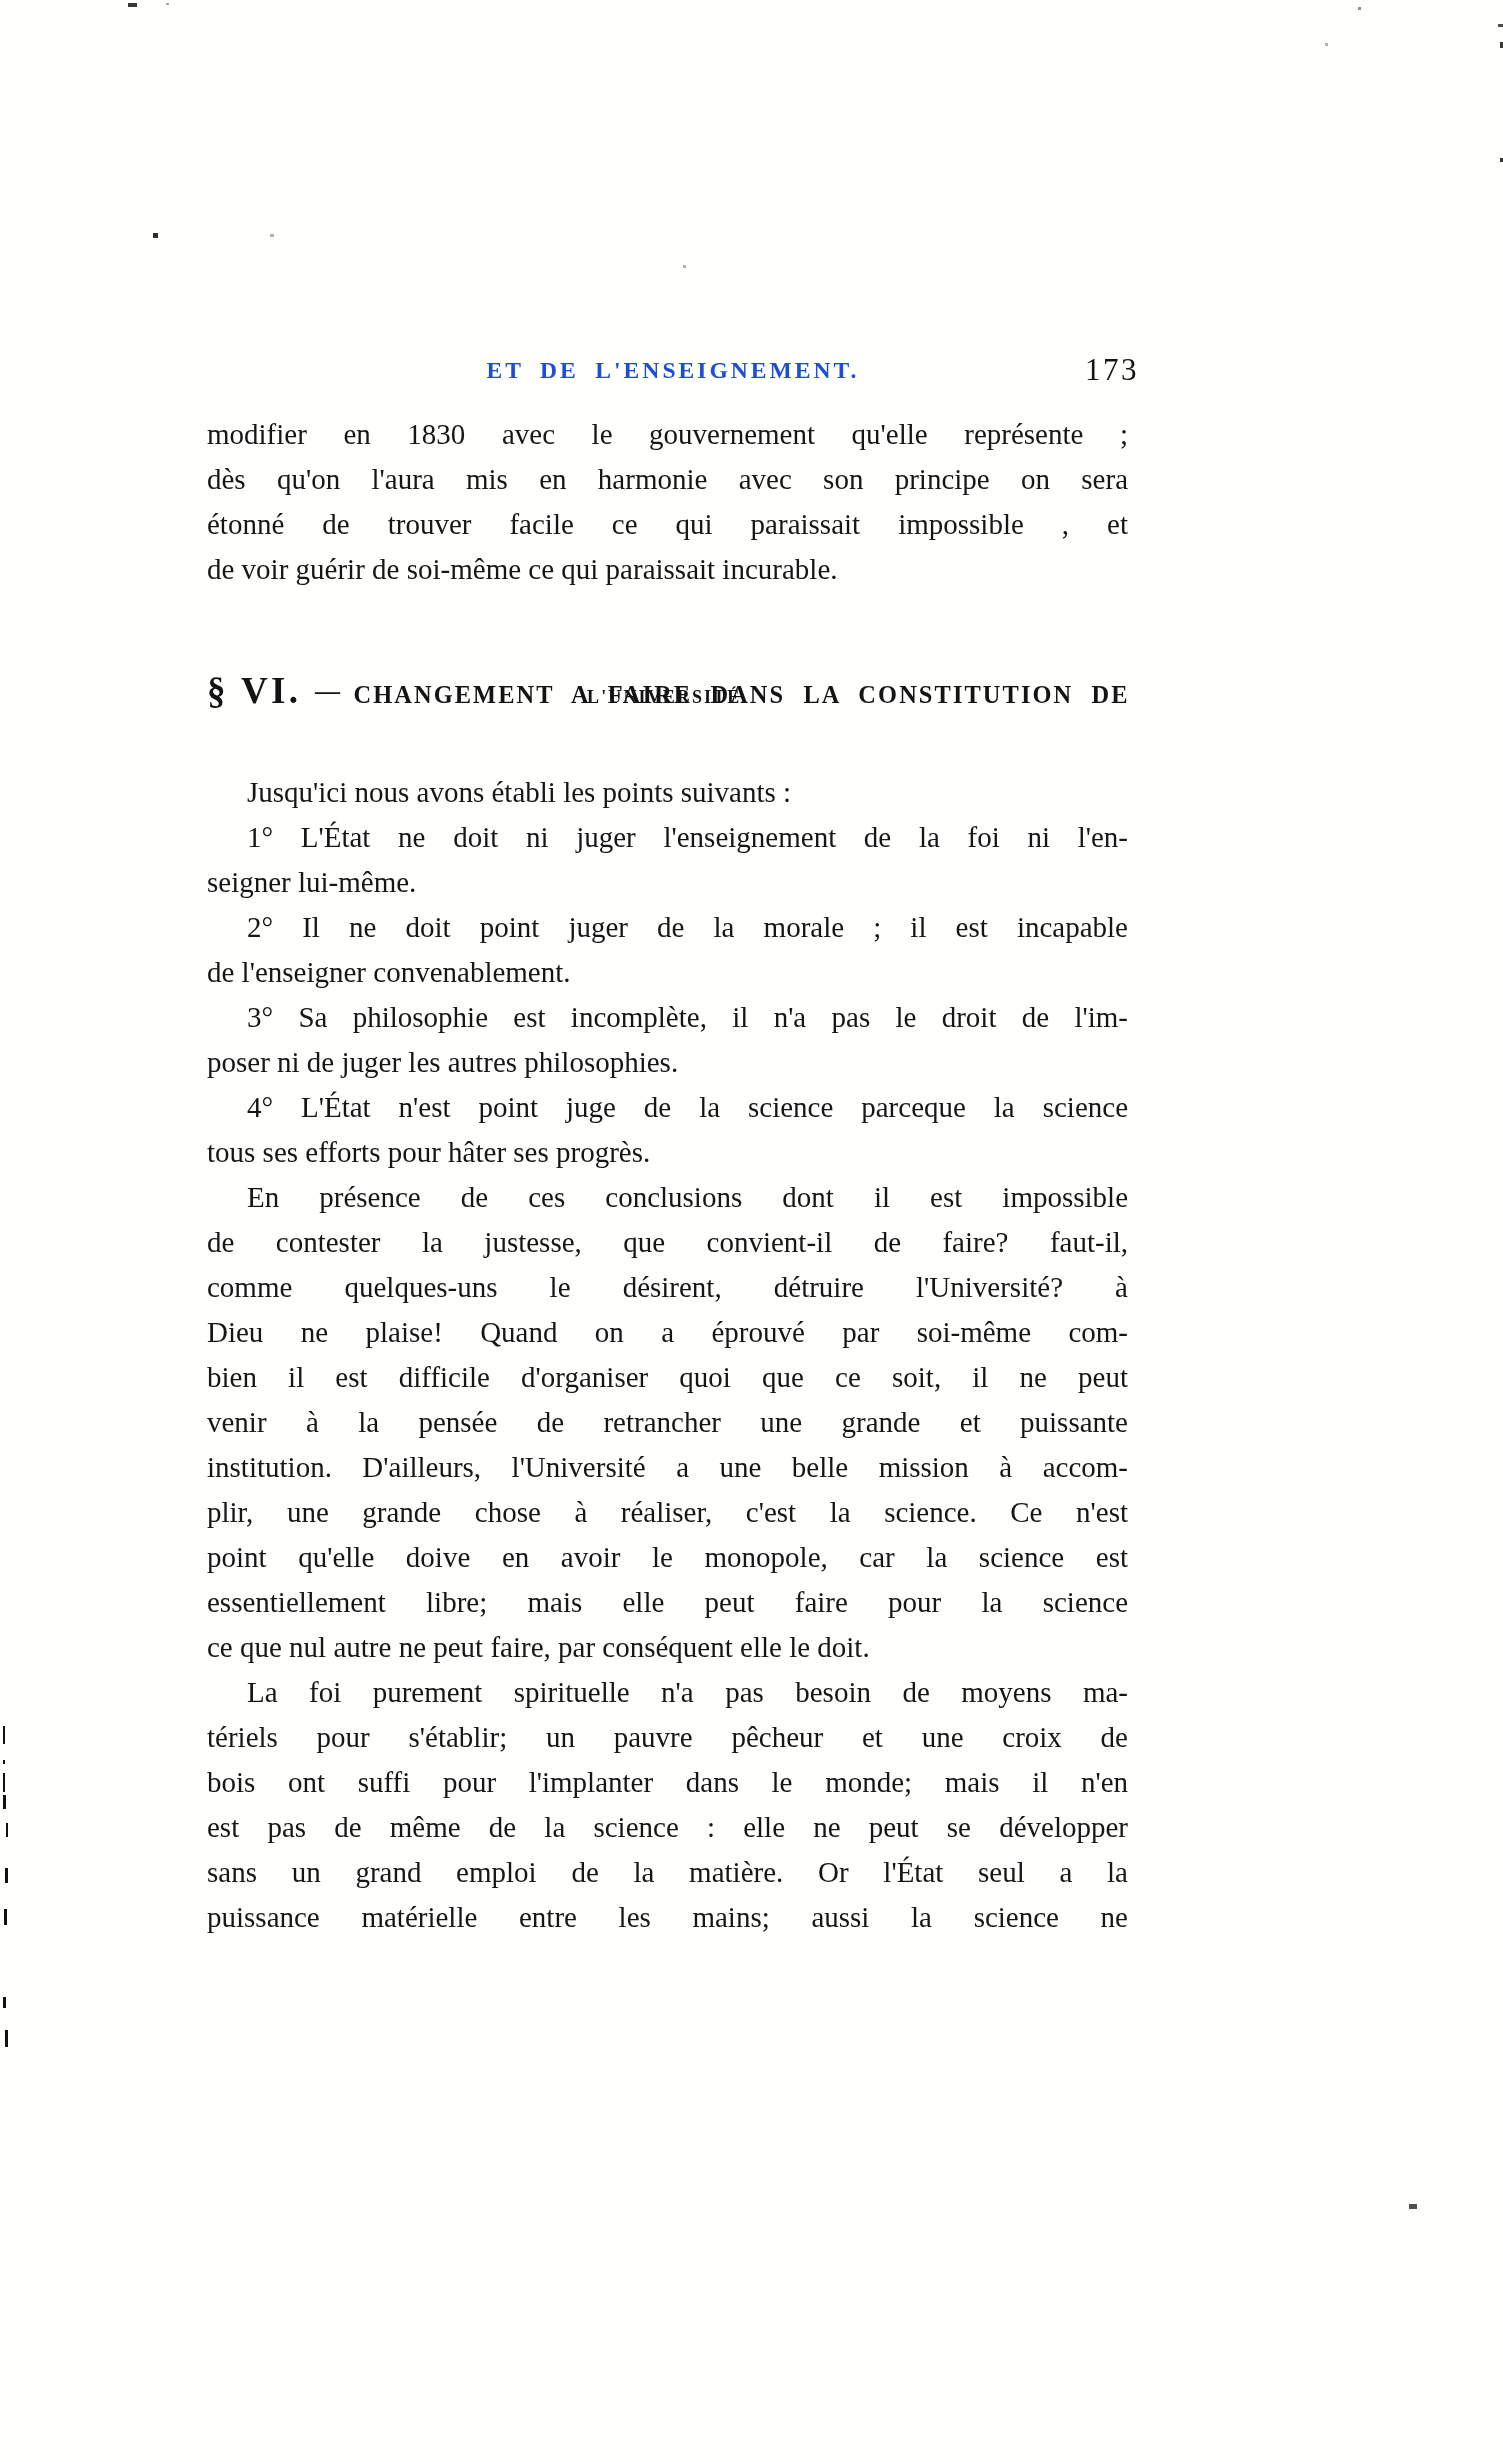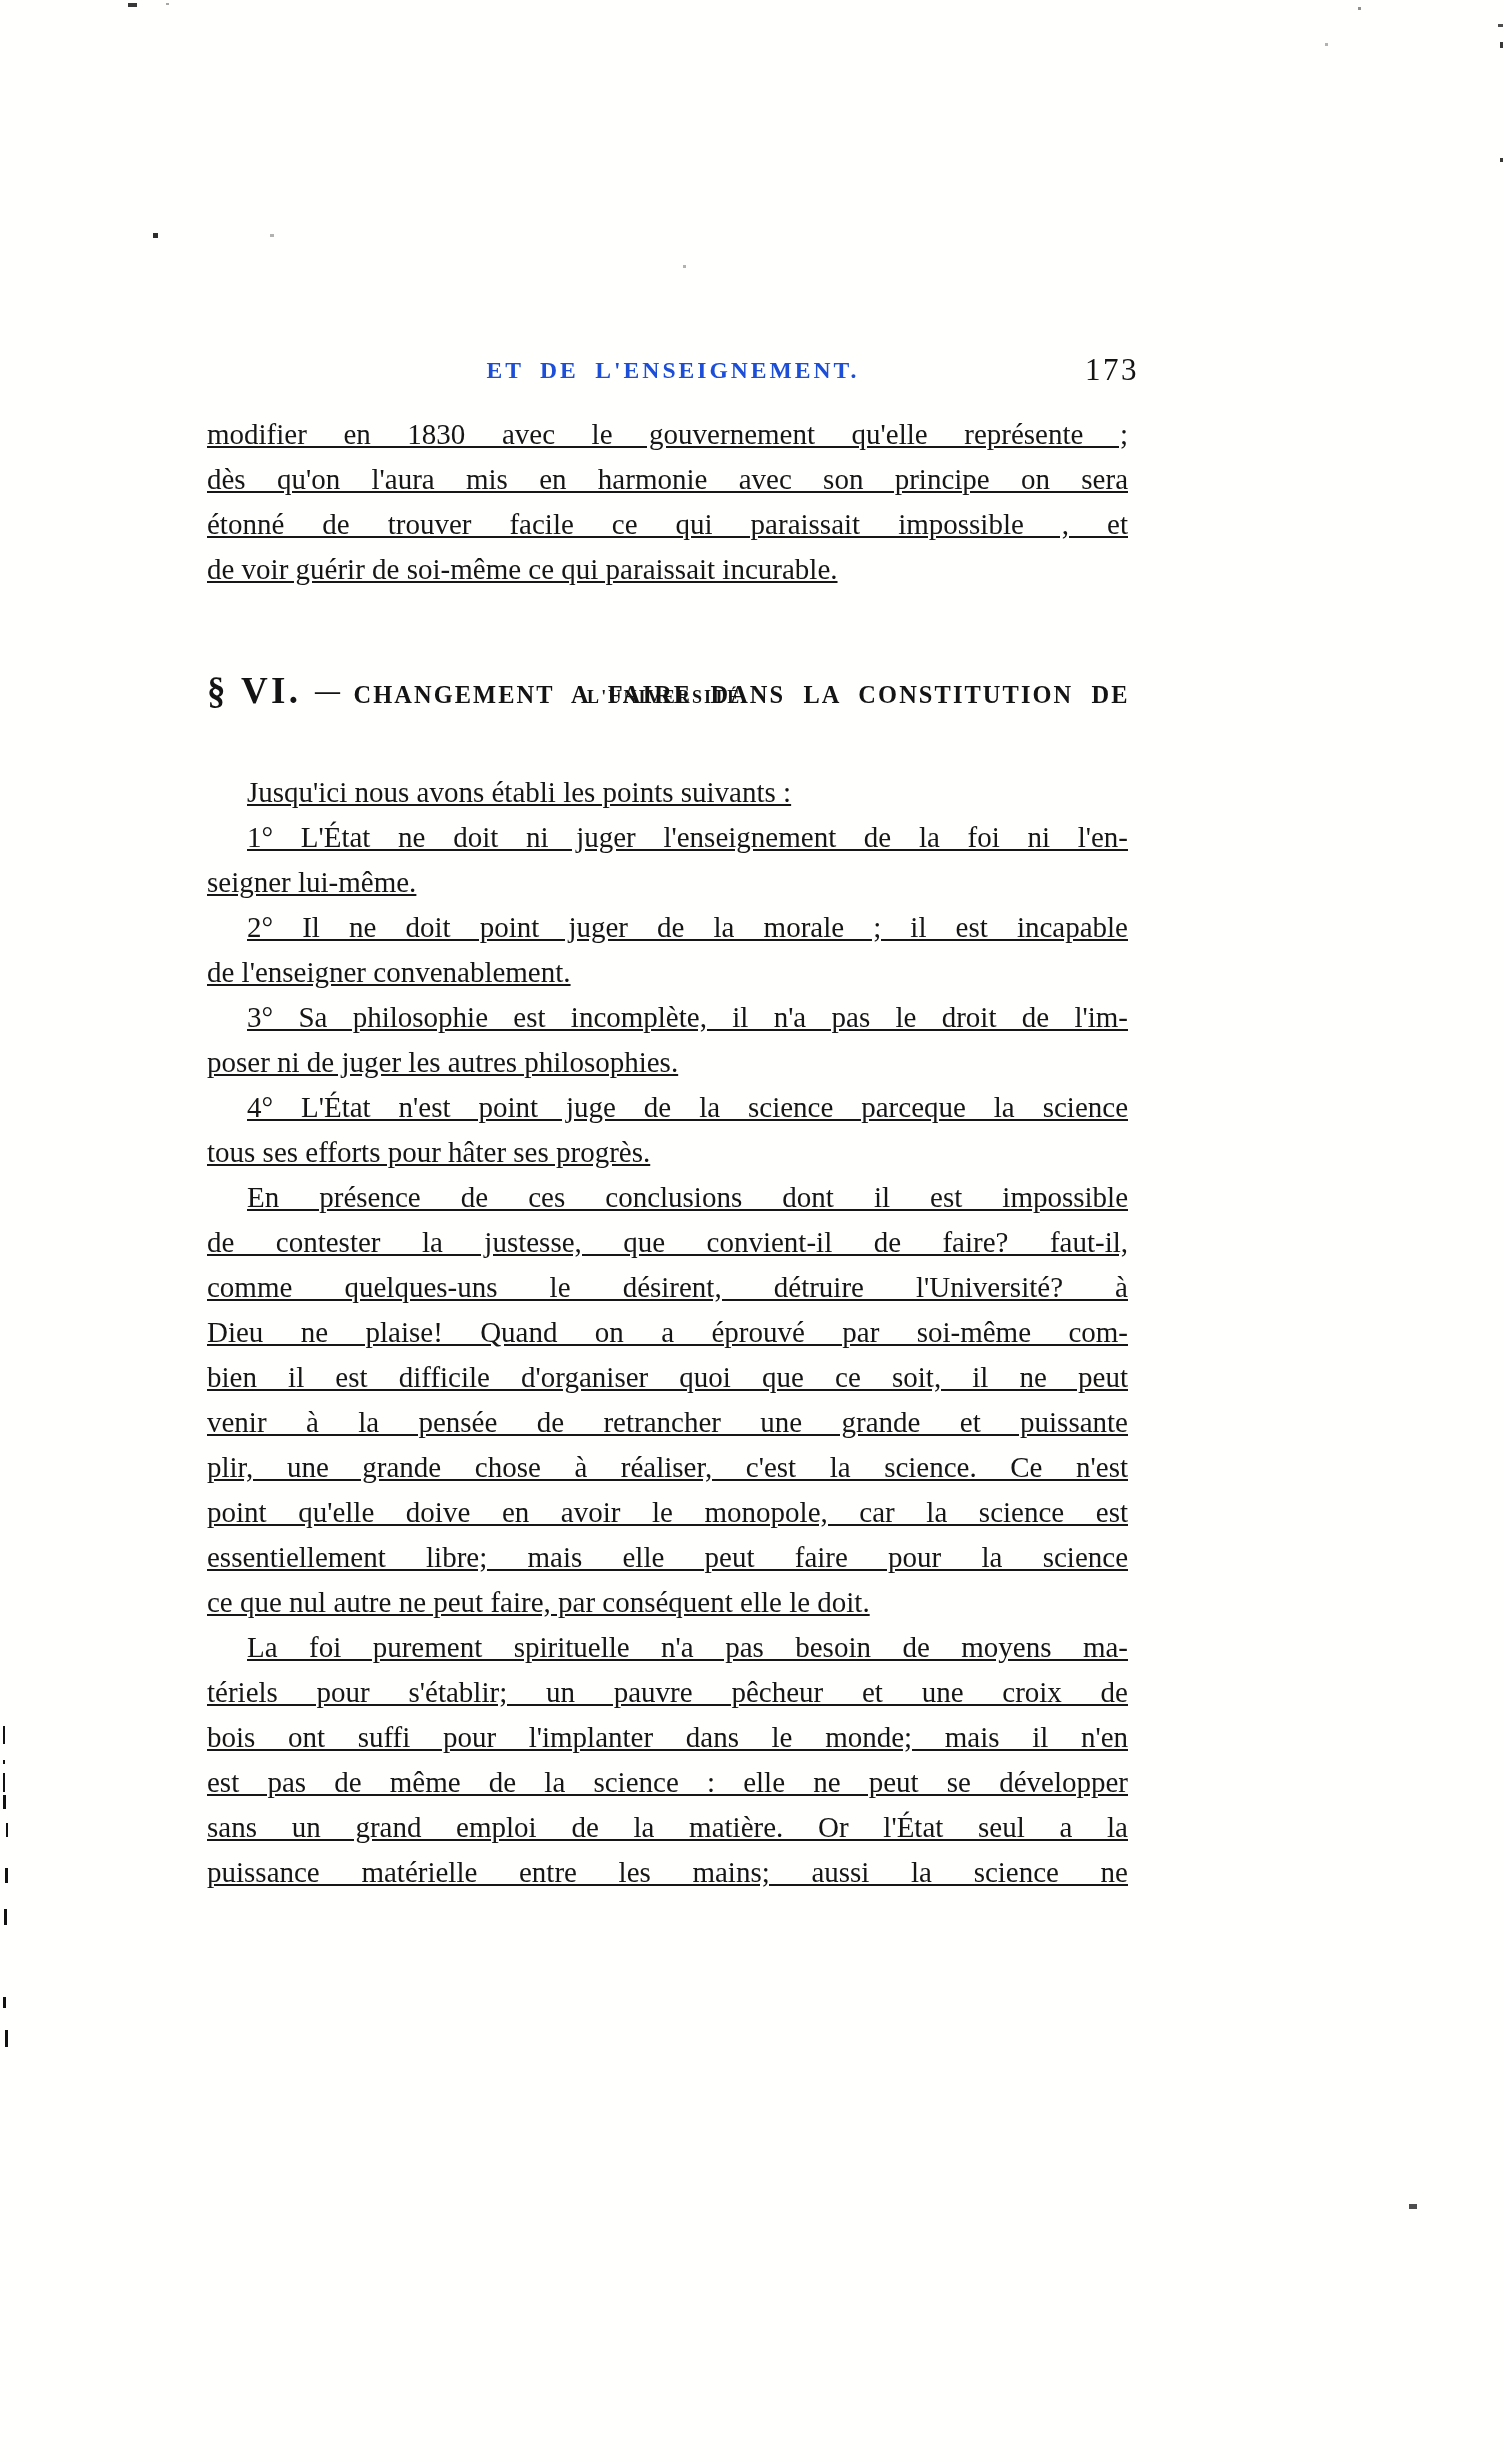--- a/index.html
+++ b/index.html
@@ -20,21 +20,21 @@
     position: absolute; left: 50%; top: 5px; transform: translateX(-50%);
     font-size: 23.6px; font-weight: bold; letter-spacing: 3px; word-spacing: 7.6px;
     white-space: nowrap; color: #1d4ed8;
   }
   .runhead .pageno {
     position: absolute; right: 0; top: 0;
     font-size: 31px; letter-spacing: 2.5px; color: #141414;
   }
 
   
-  .textcol { position: absolute; left: 207px; width: 921px; text-decoration: underline; }
+  .textcol { position: absolute; left: 207px; width: 921px; }
   #intro-lines { top: 412px; }
   #body-lines  { top: 770px; }
   .line {
     font-size: 29px; line-height: 45px; height: 45px;
     text-align: justify; text-align-last: justify;
     color: #161616;
   }
   .line.indent { padding-left: 40px; }
   .line.end { text-align-last: left; }
 
@@ -88,20 +88,21 @@
       <div class="line indent">3° Sa philosophie est incomplète, il n'a pas le droit de l'im-</div>
       <div class="line end">poser ni de juger les autres philosophies.</div>
       <div class="line indent">4° L'État n'est point juge de la science parceque la science</div>
       <div class="line end">tous ses efforts pour hâter ses progrès.</div>
       <div class="line indent">En présence de ces conclusions dont il est impossible</div>
       <div class="line">de contester la justesse, que convient-il de faire? faut-il,</div>
       <div class="line">comme quelques-uns le désirent, détruire l'Université? à</div>
       <div class="line">Dieu ne plaise! Quand on a éprouvé par soi-même com-</div>
       <div class="line">bien il est difficile d'organiser quoi que ce soit, il ne peut</div>
       <div class="line">venir à la pensée de retrancher une grande et puissante</div>
+      <div class="line">institution. D'ailleurs, l'Université a une belle mission à accom-</div>
       <div class="line">plir, une grande chose à réaliser, c'est la science. Ce n'est</div>
       <div class="line">point qu'elle doive en avoir le monopole, car la science est</div>
       <div class="line">essentiellement libre; mais elle peut faire pour la science</div>
       <div class="line end">ce que nul autre ne peut faire, par conséquent elle le doit.</div>
       <div class="line indent">La foi purement spirituelle n'a pas besoin de moyens ma-</div>
       <div class="line">tériels pour s'établir; un pauvre pêcheur et une croix de</div>
       <div class="line">bois ont suffi pour l'implanter dans le monde; mais il n'en</div>
       <div class="line">est pas de même de la science : elle ne peut se développer</div>
       <div class="line">sans un grand emploi de la matière. Or l'État seul a la</div>
       <div class="line">puissance matérielle entre les mains; aussi la science ne</div>

